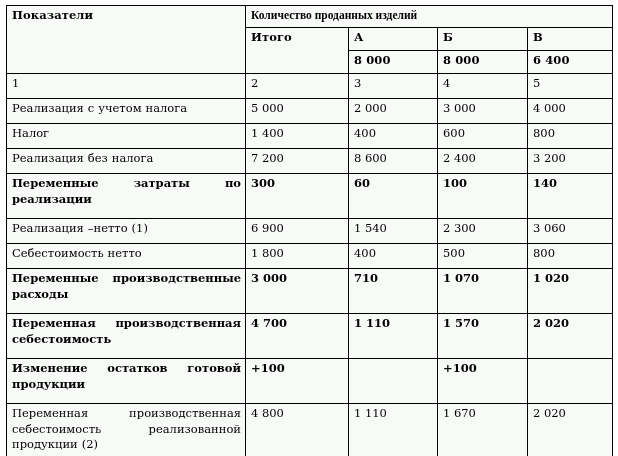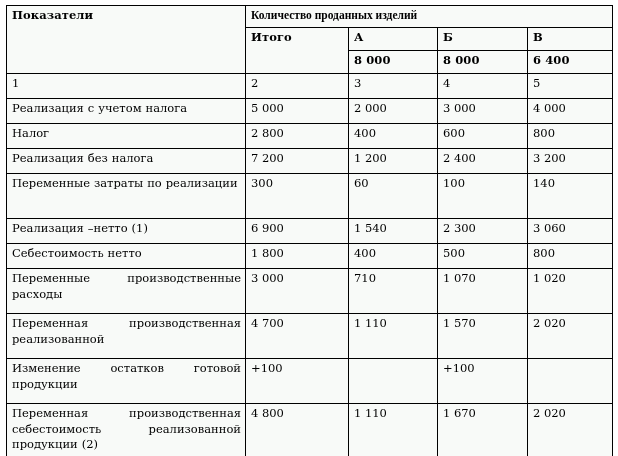--- a/index.html
+++ b/index.html
@@ -83,21 +83,21 @@
     font-size: 11.5px;
     line-height: 15.6px;
   }
 
   
   tr.r1 td { height: 17px; }
   tr.r2 td { height: 18px; margin-left: 41px; }
   tr.r3 td { height: 18px; }
   tr.rnum td { height: 20px; }
   tr.d1 td { height: 20px; }
-  tr.d2 td { height: 40px; }
+  tr.d2 td { height: 40px; font-weight: bold; }
   tr.d3 td { height: 60px; }
 </style>
 </head>
 <body>
 
 <div id="sheet">
   <table class="report">
     <colgroup>
       <col class="c-label">
       <col class="c-total">
@@ -131,29 +131,29 @@
         </tr>
         <tr class="d1">
           <td class="label single">Реализация с учетом налога</td>
           <td class="num">5 000</td>
           <td class="num">2 000</td>
           <td class="num">3 000</td>
           <td class="num">4 000</td>
         </tr>
         <tr class="d1">
           <td class="label single">Налог</td>
-          <td class="num">2 800</td>
+          <td class="num">1 400</td>
           <td class="num">400</td>
           <td class="num">600</td>
           <td class="num">800</td>
         </tr>
         <tr class="d1">
           <td class="label single">Реализация без налога</td>
           <td class="num">7 200</td>
-          <td class="num">1 200</td>
+          <td class="num">8 600</td>
           <td class="num">2 400</td>
           <td class="num">3 200</td>
         </tr>
         <tr class="d2">
           <td class="label">Переменные затраты по реализации</td>
           <td class="num">300</td>
           <td class="num">60</td>
           <td class="num">100</td>
           <td class="num">140</td>
         </tr>
@@ -172,21 +172,21 @@
           <td class="num">800</td>
         </tr>
         <tr class="d2">
           <td class="label">Переменные производственные расходы</td>
           <td class="num">3 000</td>
           <td class="num">710</td>
           <td class="num">1 070</td>
           <td class="num">1 020</td>
         </tr>
         <tr class="d2">
-          <td class="label">Переменная производственная реализованной</td>
+          <td class="label">Переменная производственная себестоимость</td>
           <td class="num">4 700</td>
           <td class="num">1 110</td>
           <td class="num">1 570</td>
           <td class="num">2 020</td>
         </tr>
         <tr class="d2">
           <td class="label">Изменение остатков готовой продукции</td>
           <td class="num">+100</td>
           <td class="num"></td>
           <td class="num">+100</td>

